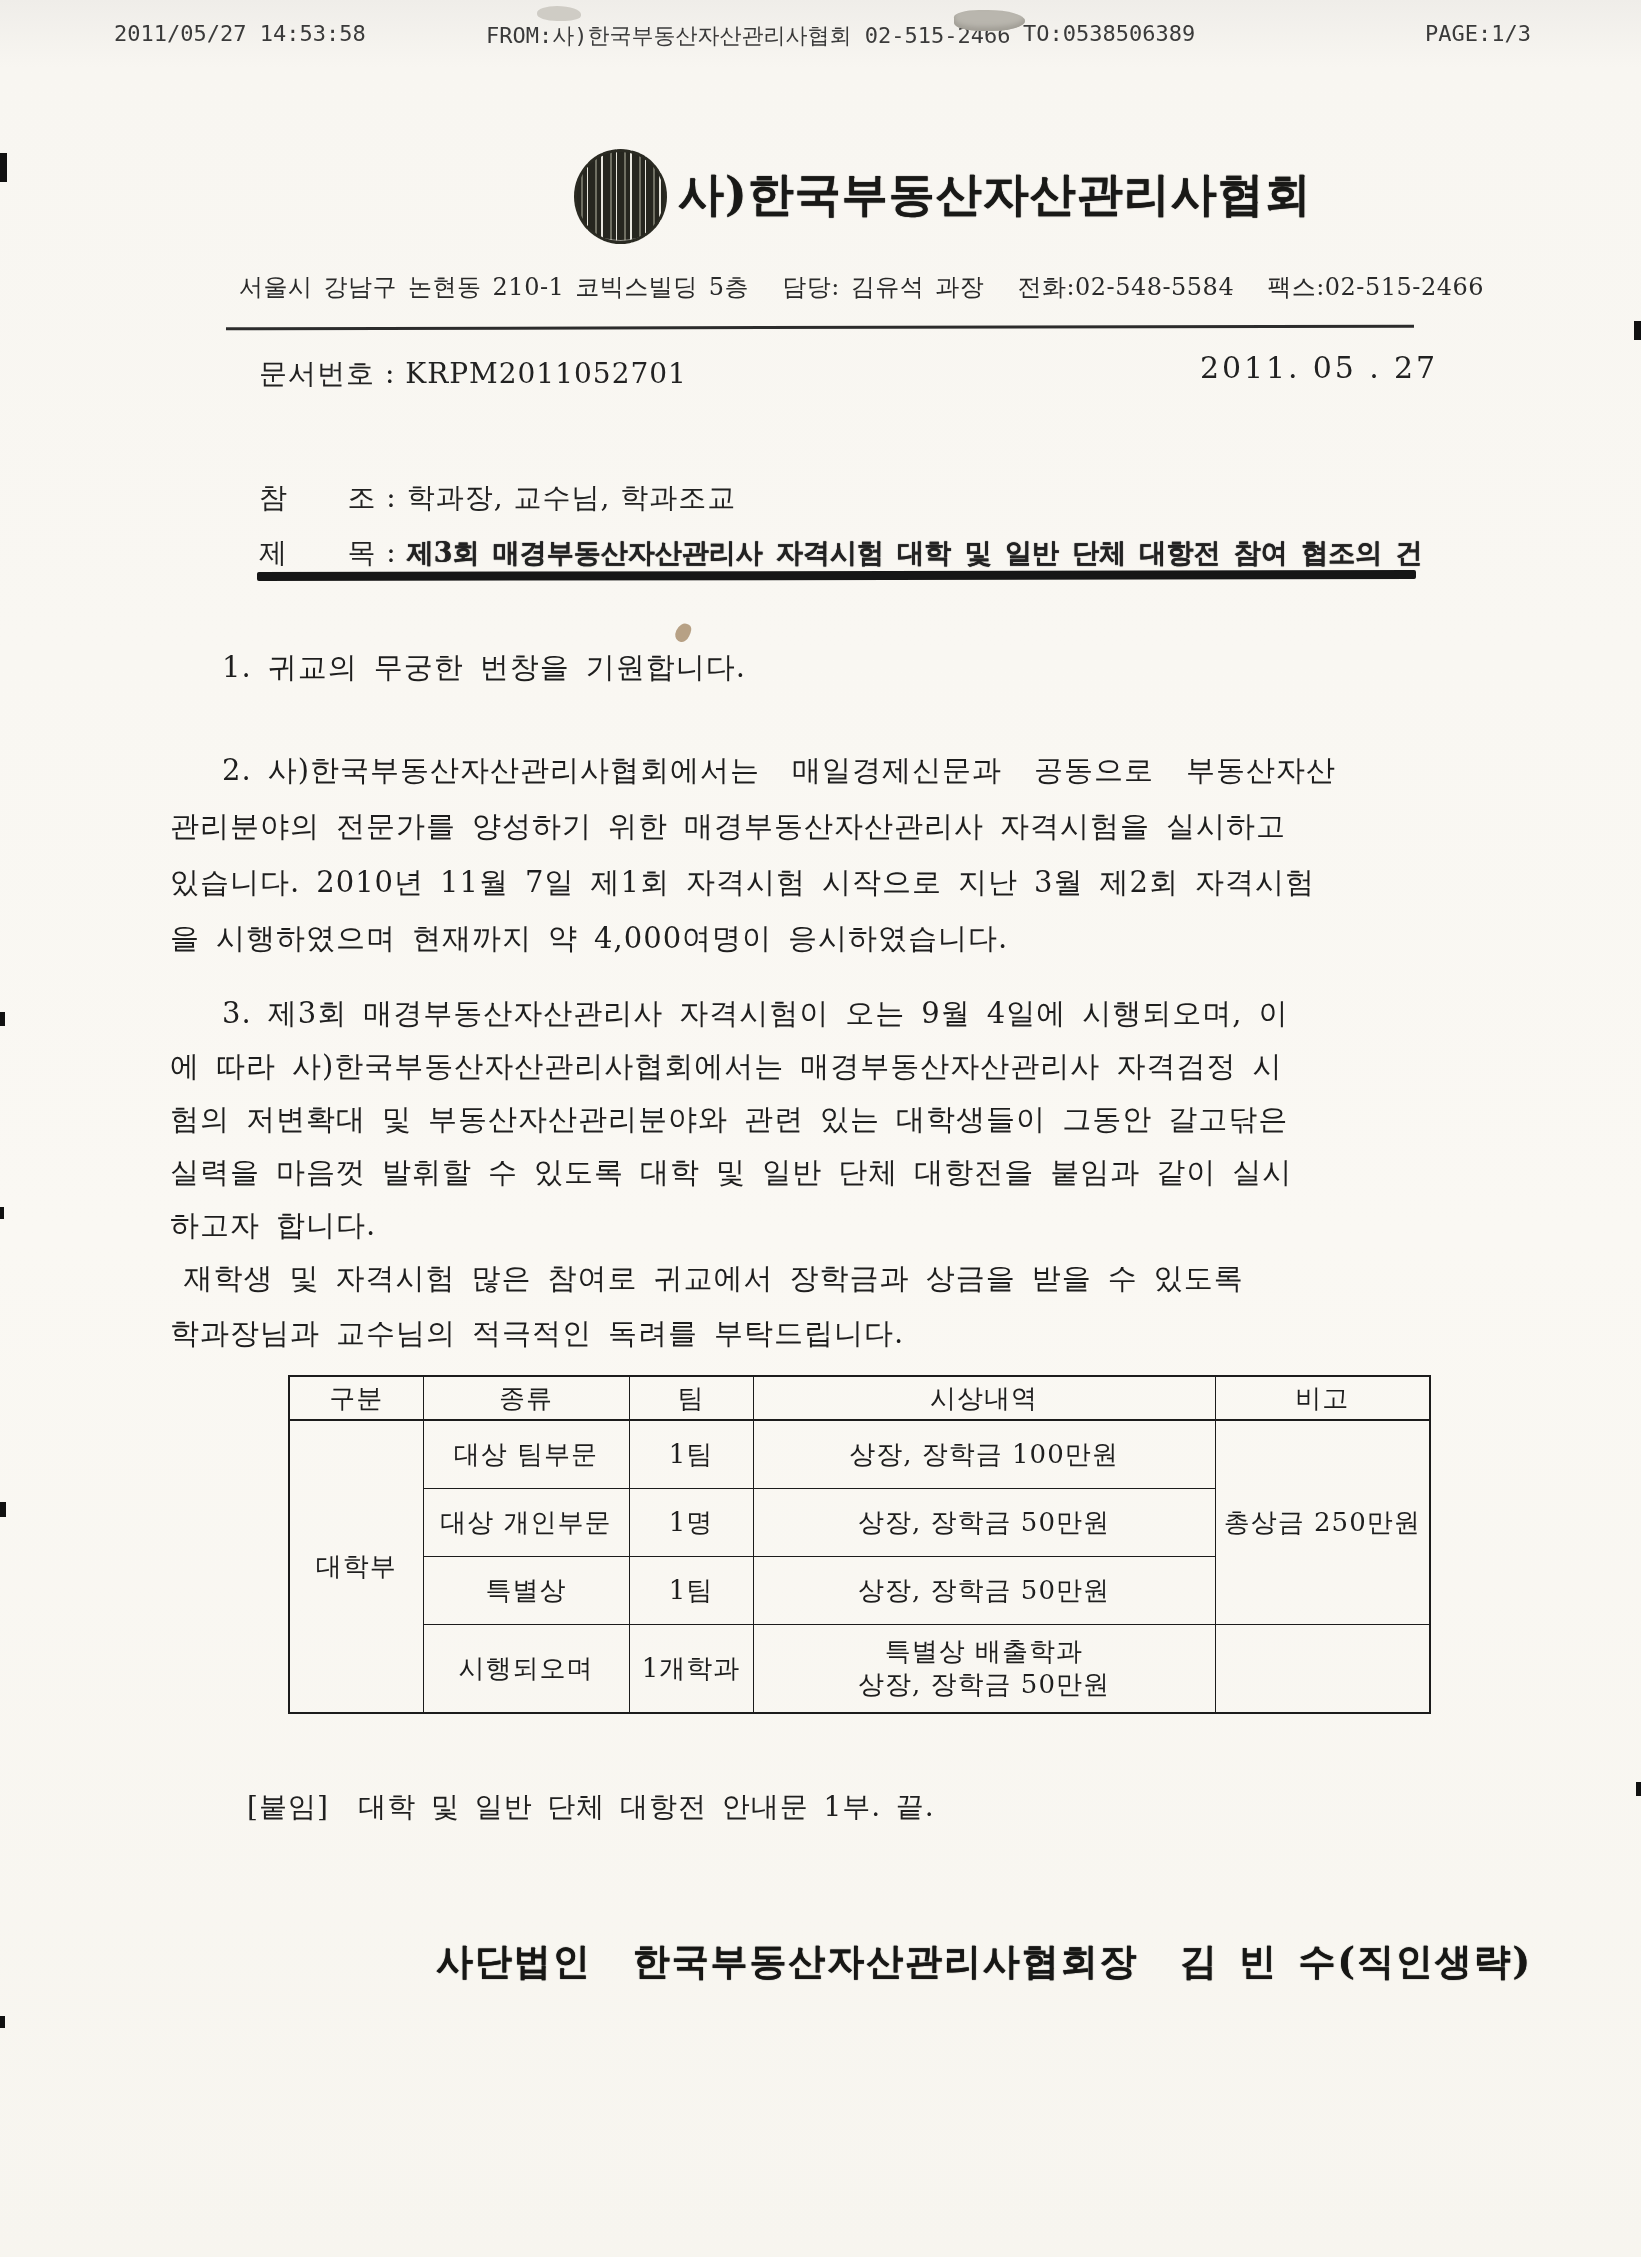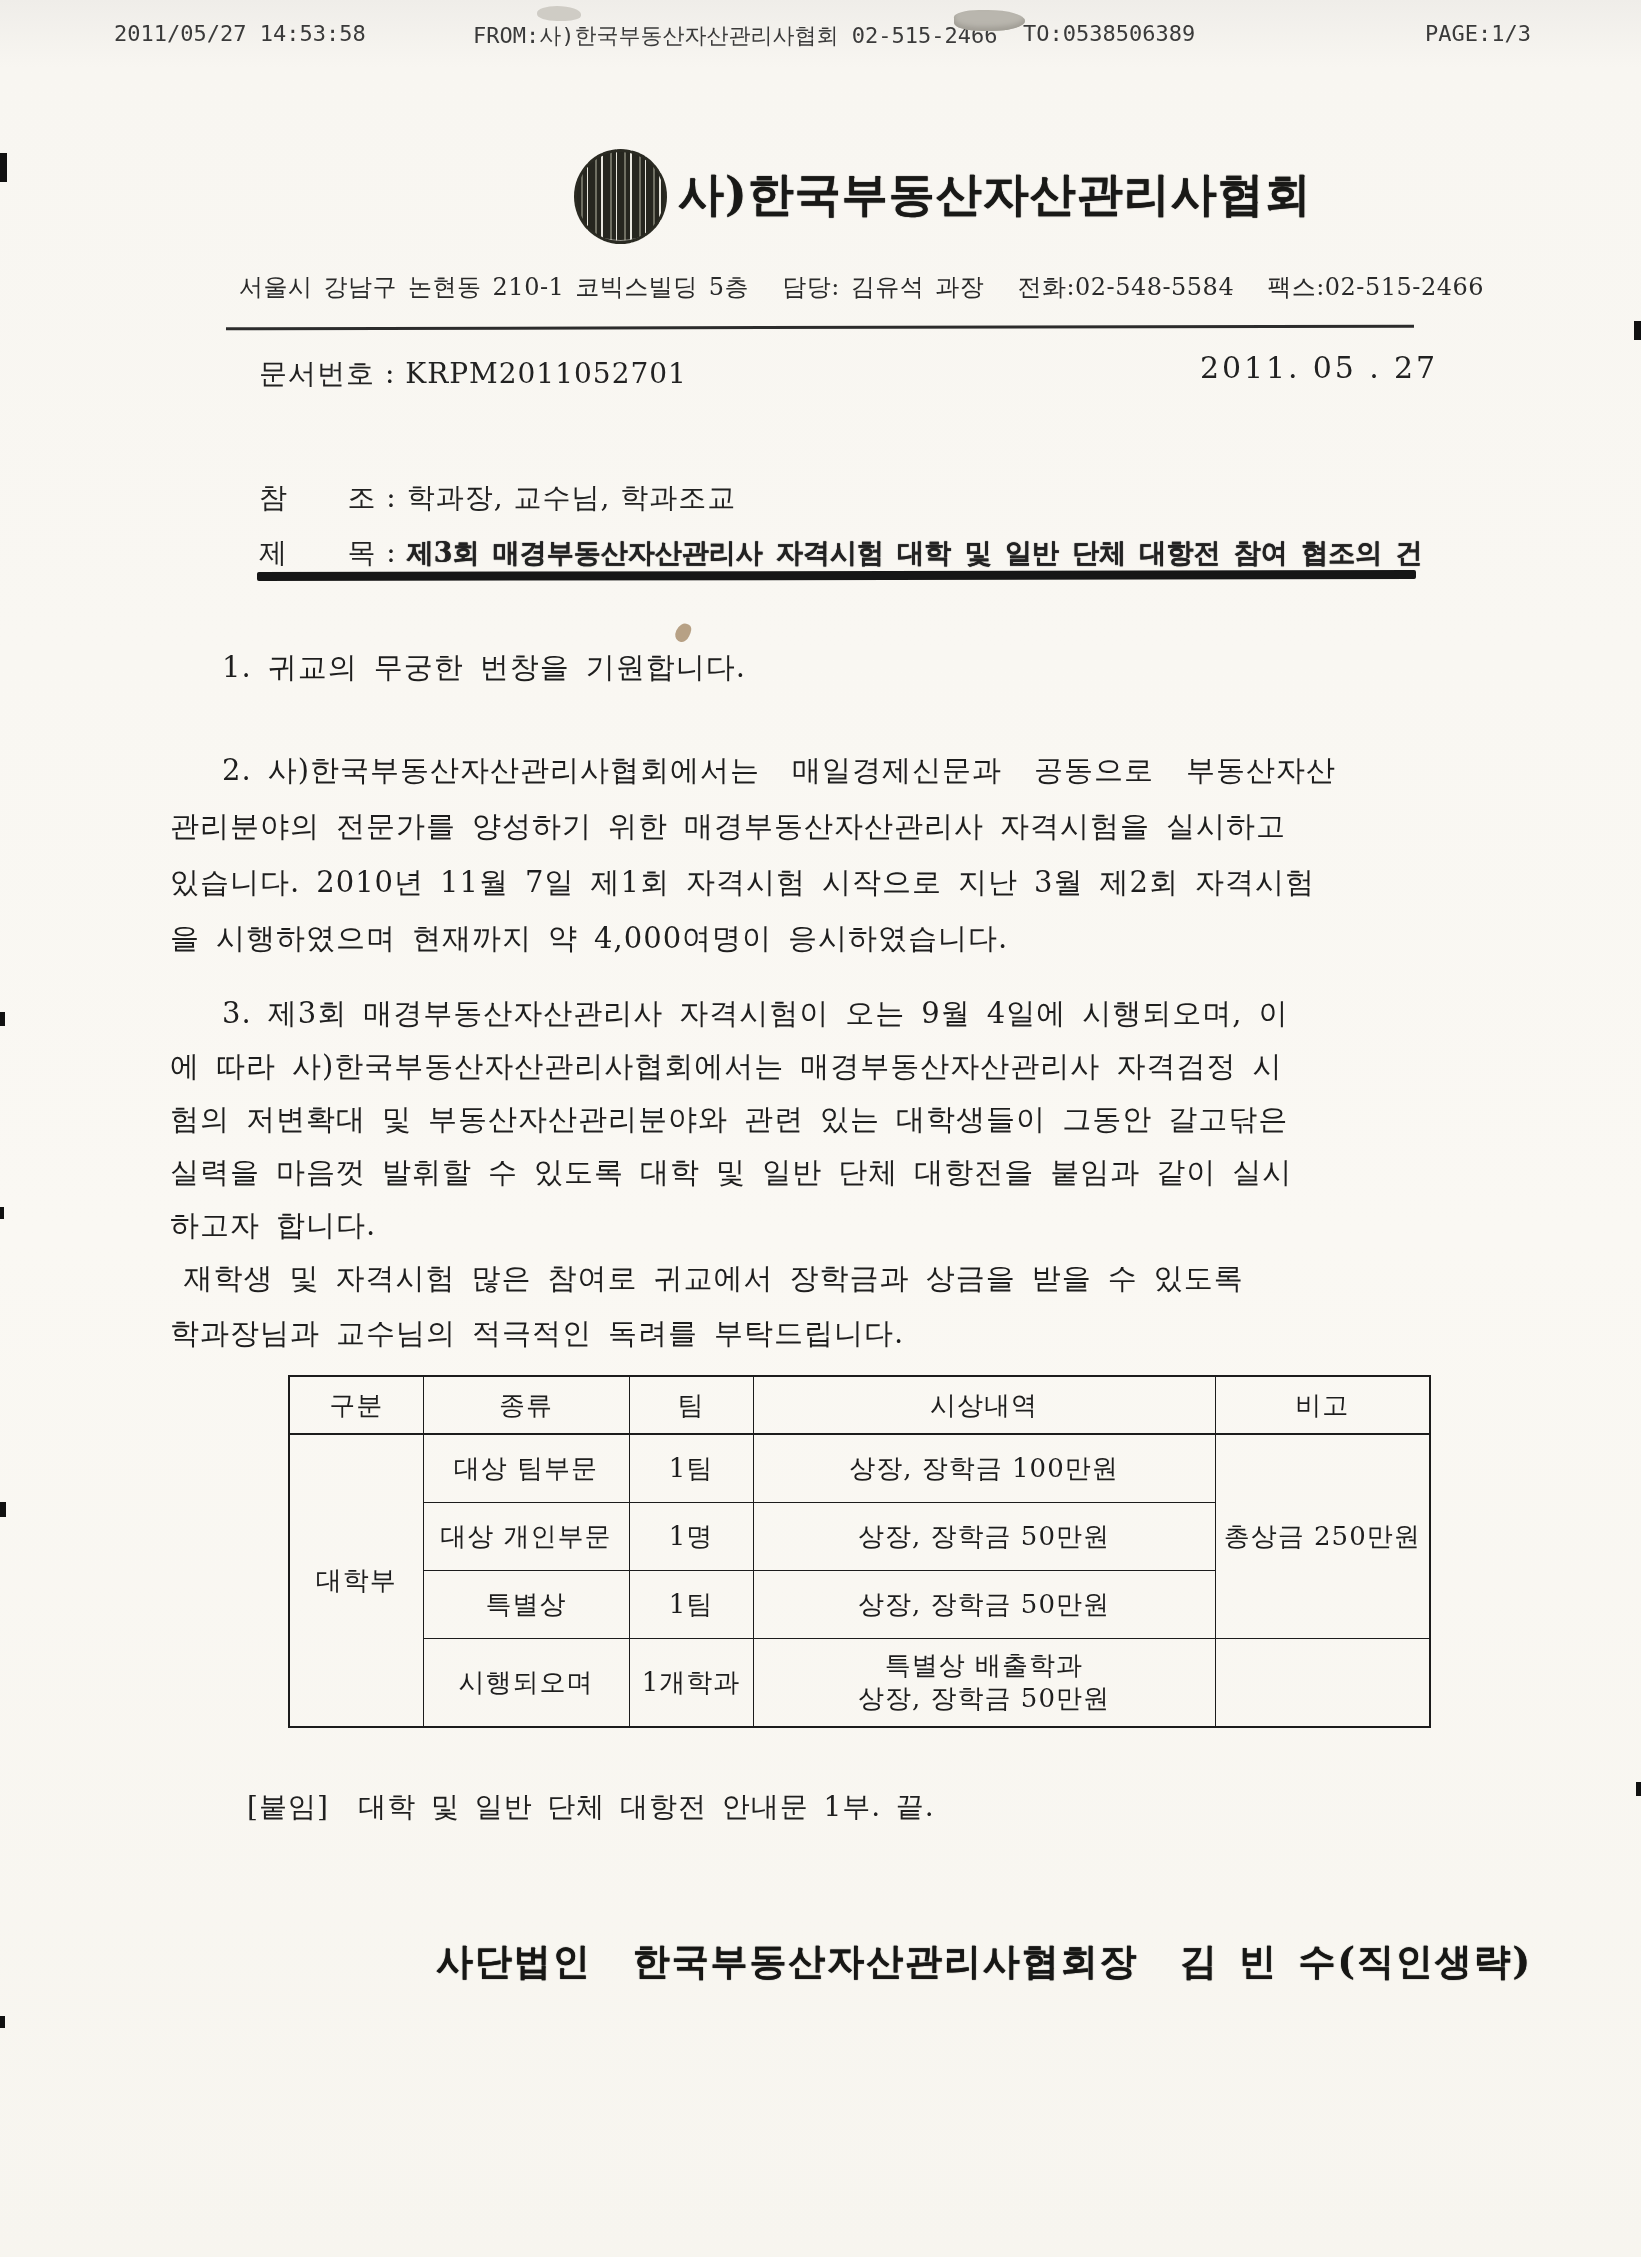--- a/index.html
+++ b/index.html
@@ -11,21 +11,21 @@
   .page {
     position:relative; width:1641px; height:2257px; overflow:hidden;
     background:linear-gradient(180deg,#efede9 0%, #f8f6f1 3%, #faf8f3 55%, #f7f5ef 100%);
     color:#1f1f1f;
   }
   
   .fax-header { position:absolute; top:21px; left:0; width:1641px; height:33px;
     font-family:"DejaVu Sans Mono","Liberation Mono",monospace; font-size:22px; color:#3a3a3a; }
   .fax-header span { position:absolute; white-space:pre; }
   .fx-time { left:114px; }
-  .fx-from { left:473px; }
+  .fx-from { left:486px; }
   .fx-to   { left:1023px; }
   .fx-page { left:1425px; }
 
   
   .letterhead { position:absolute; top:143px; left:0; width:1641px; height:106px; }
   .logo {
     position:absolute; left:574px; top:5.8px; width:93px; height:95px; border-radius:50%;
     background:
       repeating-linear-gradient(90deg,#26261f 0 6.8px,#6f6f62 6.8px 8.7px,#26261f 8.7px 12.6px,#e9e7df 12.6px 14.5px),
       #2a2a22;
@@ -65,21 +65,21 @@
   .b-p4 .bodyline { line-height:55px; }
 
   
   table.award { position:absolute; top:1375px; left:288px; width:1141px;
     border-collapse:collapse; table-layout:fixed; font-size:26px; color:#1e1e1e;
     letter-spacing:1px; }
   table.award th, table.award td {
     border:1.9px solid #1c1c1c; text-align:center; vertical-align:middle; font-weight:normal;
     padding:0 3.9px;
   }
-  table.award thead th { height:58px; border-bottom:2.9px solid #1c1c1c; }
+  table.award thead th { height:44px; border-bottom:2.9px solid #1c1c1c; }
   table.award { border:2.9px solid #1c1c1c; }
   tr.r1 td, tr.r2 td, tr.r3 td { height:68px; }
   tr.r4 td { height:89px; }
   td.pre { white-space:pre-line; line-height:33px; }
 
   
   .attachment { position:absolute; top:1788px; left:247px; font-size:28px; letter-spacing:1px; word-spacing:4.8px; color:#202020; white-space:pre; }
   .signature { position:absolute; top:1937px; left:436px; font-size:37px; letter-spacing:1.9px; word-spacing:5.8px;
     color:#171715; font-weight:bold; text-shadow:0 0 1px #171715; white-space:pre; }
 

